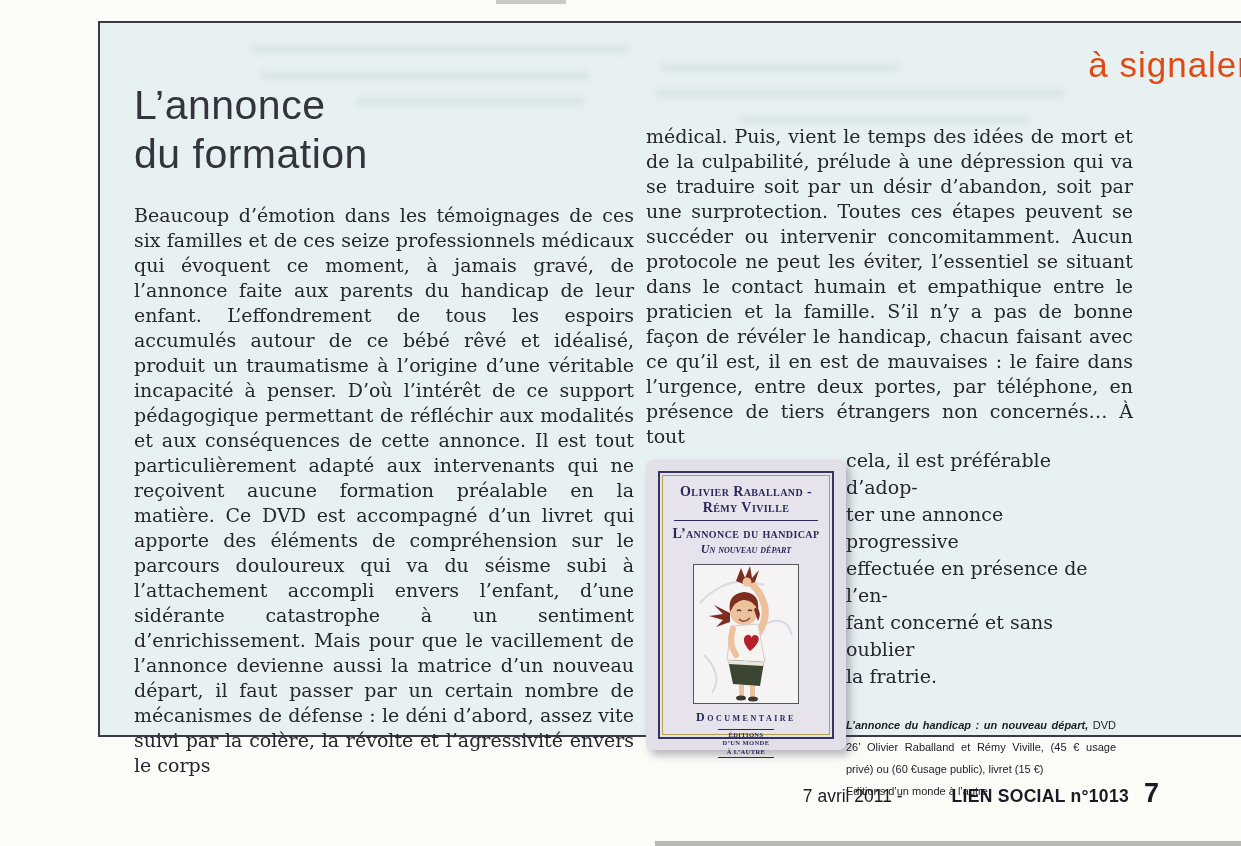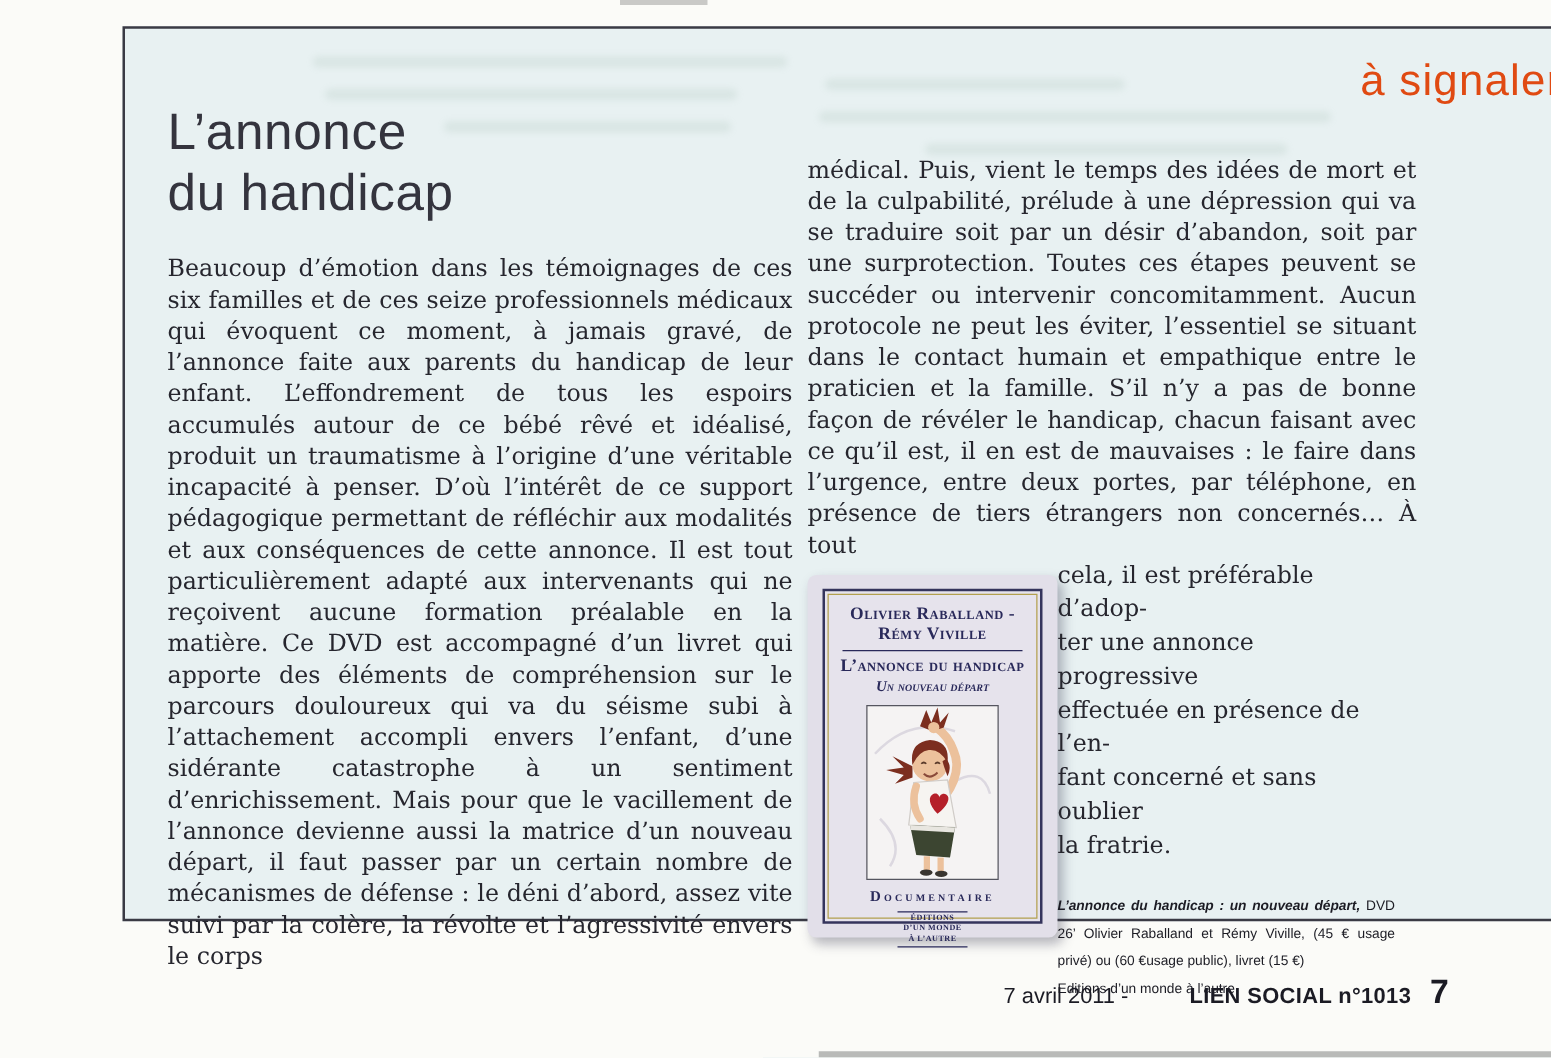--- a/index.html
+++ b/index.html
@@ -124,21 +124,21 @@
     <div class="bleed" style="left:150px; top:22px; width:380px;"></div>
     <div class="bleed" style="left:560px; top:40px; width:240px;"></div>
     <div class="bleed" style="left:160px; top:48px; width:330px;"></div>
     <div class="bleed" style="left:555px; top:66px; width:410px;"></div>
     <div class="bleed" style="left:255px; top:74px; width:230px;"></div>
     <div class="bleed" style="left:640px; top:92px; width:290px;"></div>
 
     <div class="flag">à signaler…</div>
 
     <h1 class="title">L’annonce
-du handicap</h1>
+du formation</h1>
 
     <p class="serif col-left">Beaucoup d’émotion dans les témoignages de ces six familles et de ces seize professionnels médicaux qui évoquent ce moment, à jamais gravé, de l’annonce faite aux parents du handicap de leur enfant. L’effondrement de tous les espoirs accumulés autour de ce bébé rêvé et idéalisé, produit un traumatisme à l’origine d’une véritable incapacité à penser. D’où l’intérêt de ce support pédagogique permettant de réfléchir aux modalités et aux conséquences de cette annonce. Il est tout particulièrement adapté aux intervenants qui ne reçoivent aucune formation préalable en la matière. Ce DVD est accompagné d’un livret qui apporte des éléments de compréhension sur le parcours douloureux qui va du séisme subi à l’attachement accompli envers l’enfant, d’une sidérante catastrophe à un sentiment d’enrichissement. Mais pour que le vacillement de l’annonce devienne aussi la matrice d’un nouveau départ, il faut passer par un certain nombre de mécanismes de défense : le déni d’abord, assez vite suivi par la colère, la révolte et l’agressivité envers le corps</p>
 
     <div class="col-right">
       <p class="serif">médical. Puis, vient le temps des idées de mort et de la culpabilité, prélude à une dépression qui va se traduire soit par un désir d’abandon, soit par une surprotection. Toutes ces étapes peuvent se succéder ou intervenir concomitamment. Aucun protocole ne peut les éviter, l’essentiel se situant dans le contact humain et empathique entre le praticien et la famille. S’il n’y a pas de bonne façon de révéler le handicap, chacun faisant avec ce qu’il est, il en est de mauvaises : le faire dans l’urgence, entre deux portes, par téléphone, en présence de tiers étrangers non concernés… À tout</p>
 
       <div class="media-row">
 
         <div class="dvd-card">
           <div class="dvd-border">

